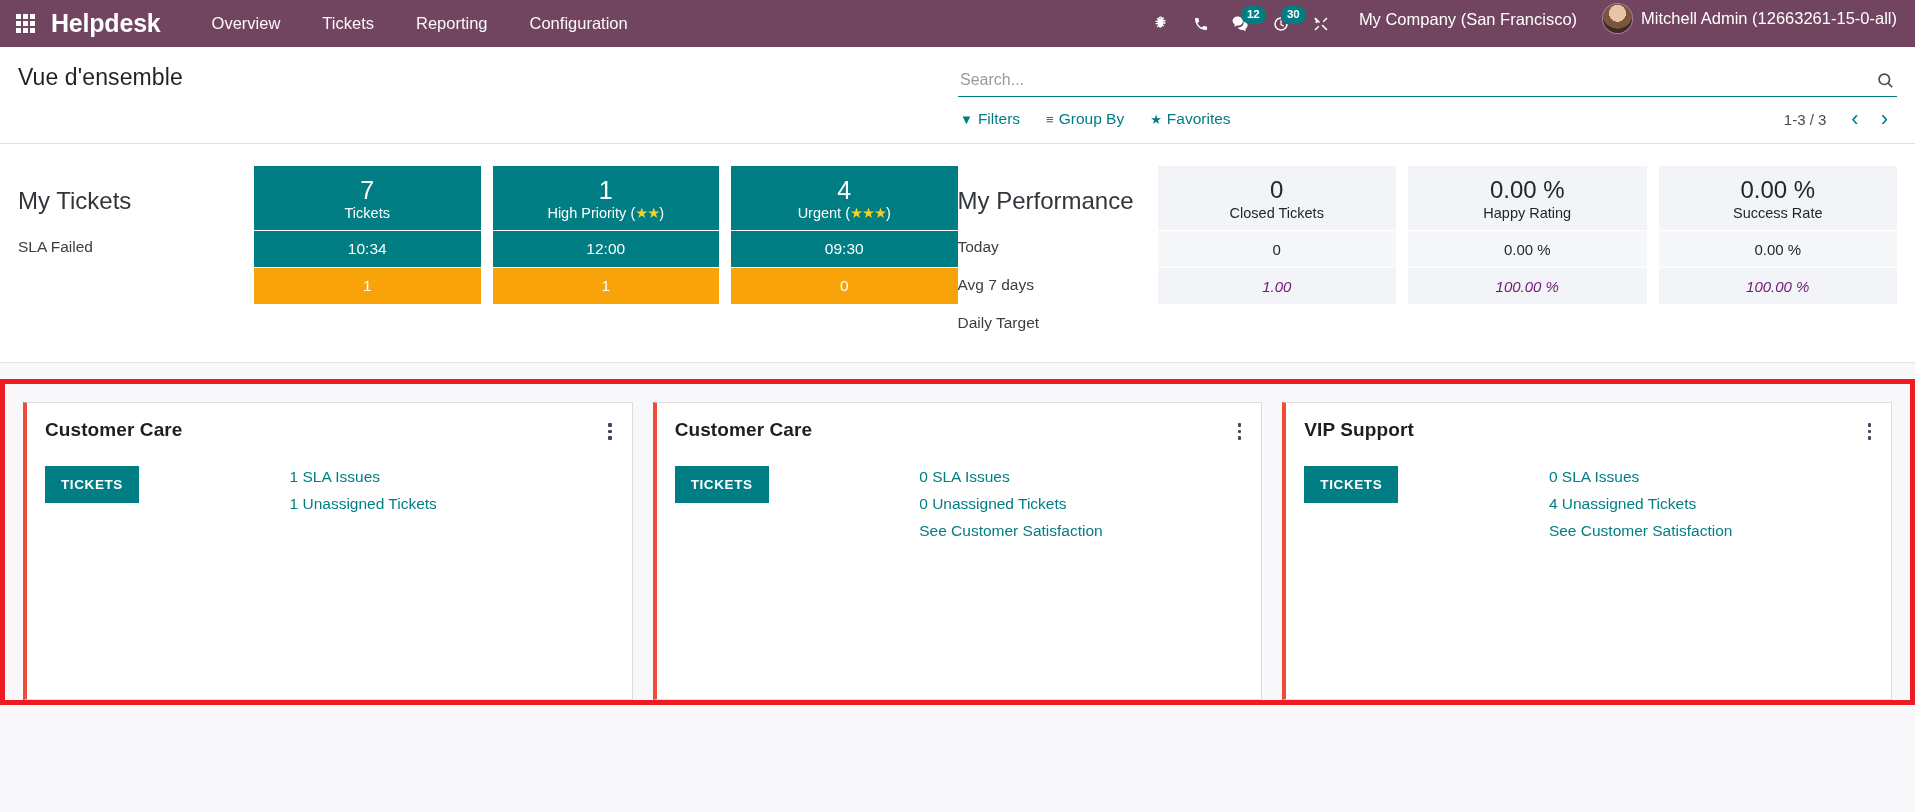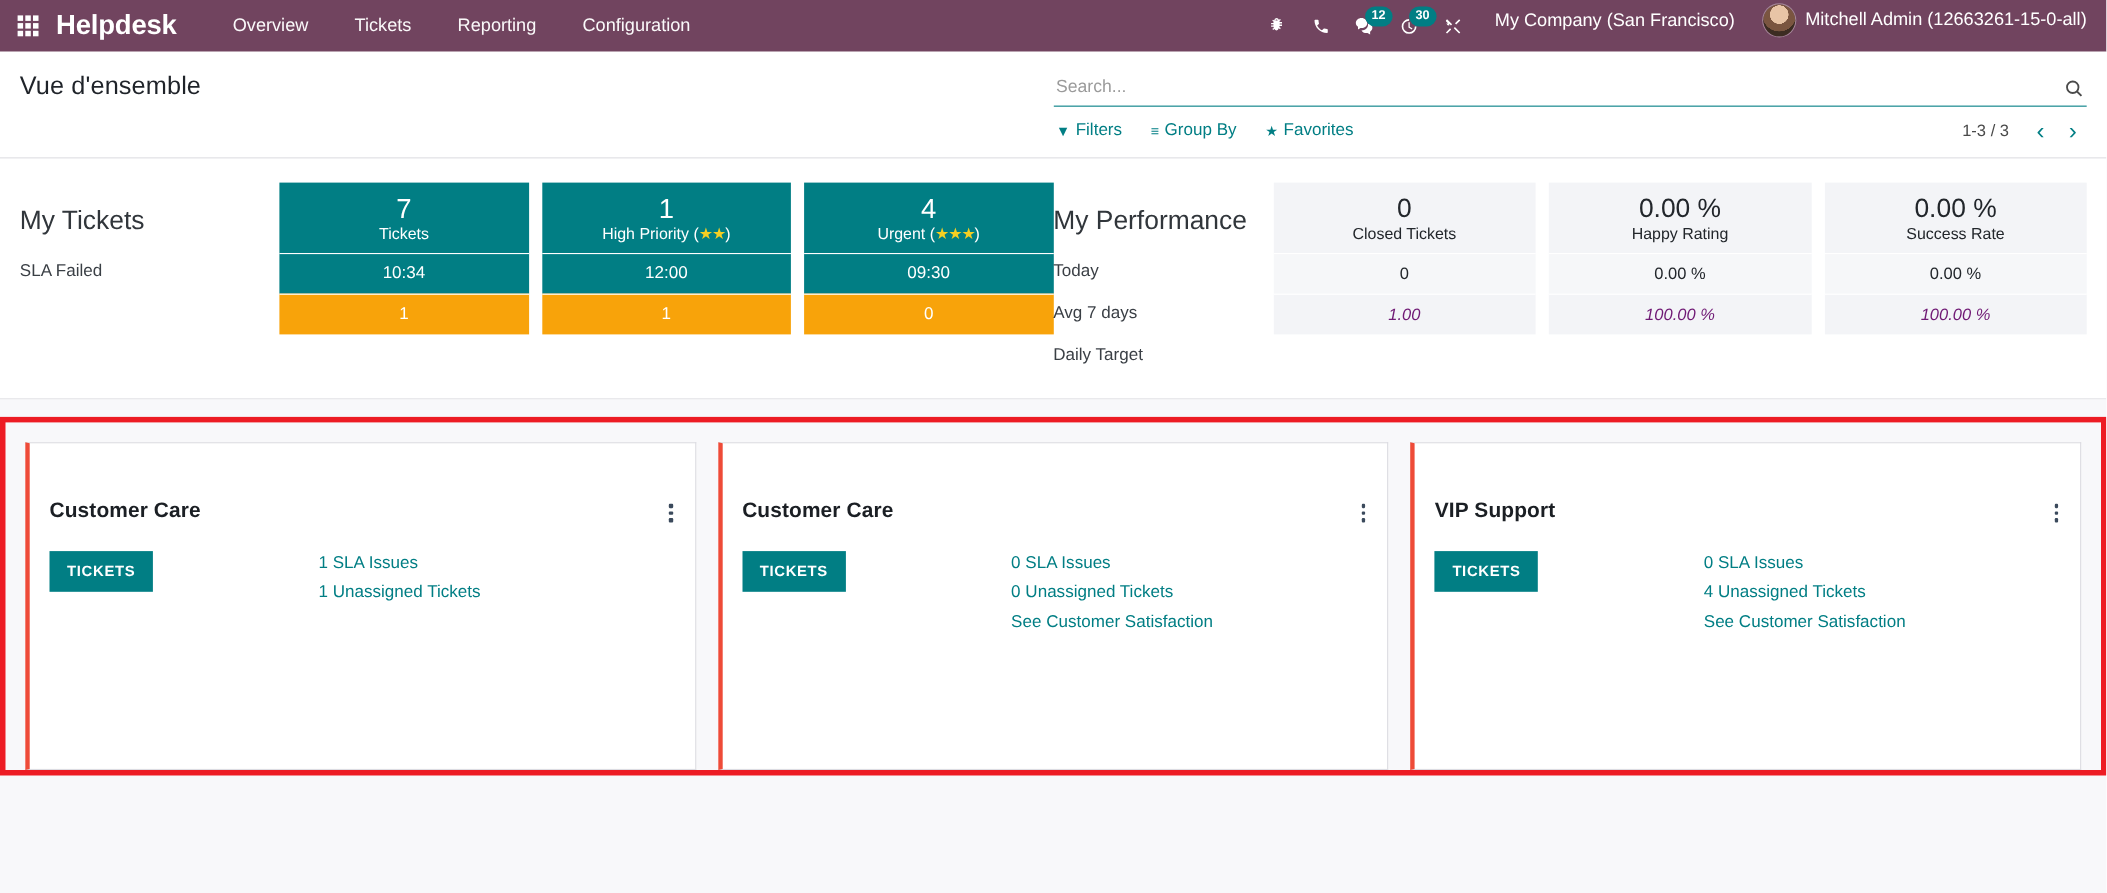--- a/index.html
+++ b/index.html
@@ -244,21 +244,20 @@
     flex: 1;
     background: #ffffff;
     border: 1px solid #dcdce2;
     border-left: 4px solid #ee4b38;
     position: relative;
     padding: 16px 18px 0 18px;
   }
   .team-head {
     display: flex; align-items: flex-start; justify-content: space-between;
     margin-bottom: 22px;
-    margin-top: 35px;
   }
   .team-name {
     font-size: 19px; font-weight: 700; color: #1b1f24;
     letter-spacing: .1px;
   }
   .kebab {
     display: flex; flex-direction: column; gap: 3px;
     padding: 4px 2px; cursor: pointer;
   }
   .kebab i { width: 3.5px; height: 3.5px; background: #3b4a5c; display: block; border-radius: 1px; }

